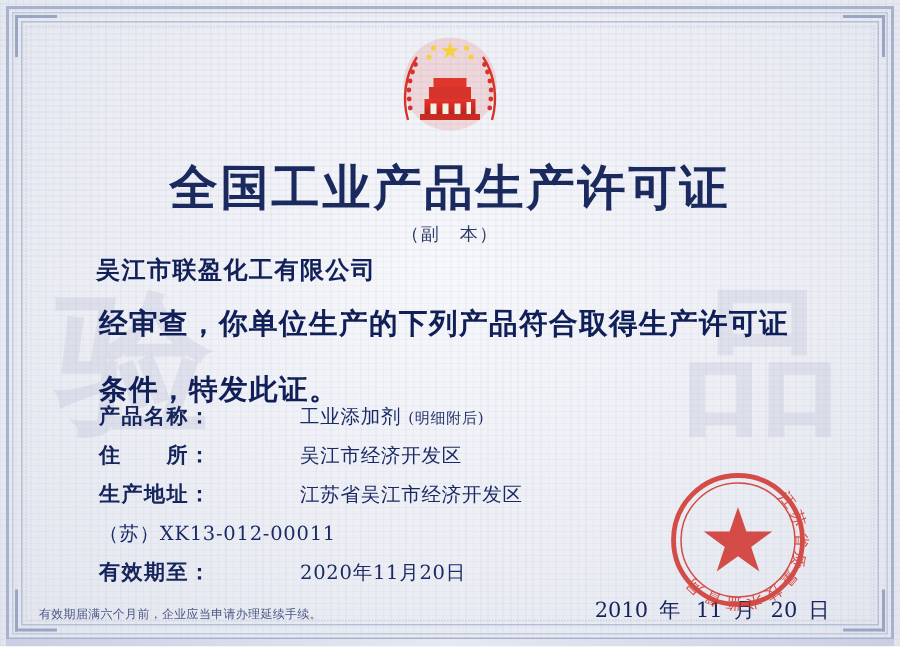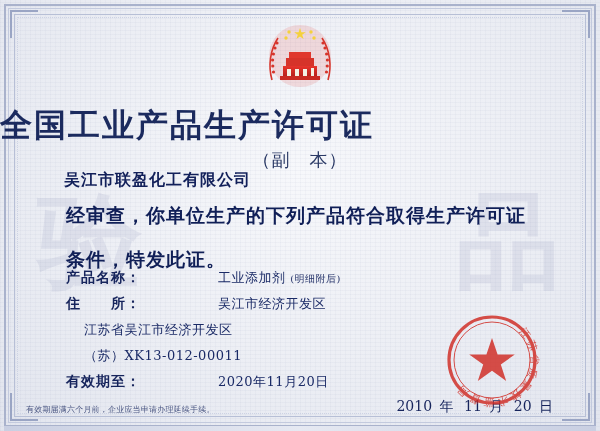--- a/index.html
+++ b/index.html
@@ -100,35 +100,35 @@
     transform: translateX(-50%);
     top: 22px;
     width: 88px;
     height: 74px;
   }
 
   .title {
     position: absolute;
     left: 0; right: 0;
     top: 104px;
-    text-align: left;
+    text-align: center;
     font-family: Liberation Mono, monospace;
     font-size: 32px;
     font-weight: bold;
     color: #1b2a5e;
     letter-spacing: 2px;
     white-space: nowrap;
   }
   .subtitle {
     position: absolute;
     left: 0; right: 0;
     top: 148px;
     text-align: center;
     font-family: "DejaVu Serif", serif;
-    font-size: 18px;
+    font-size: 12px;
     color: #2b3a66;
     letter-spacing: 1px;
   }
 
   .company {
     position: absolute;
     left: 64px;
     top: 170px;
     font-family: Liberation Mono, monospace;
     font-size: 16px;
@@ -180,21 +180,20 @@
     color: #16245c;
     width: 86px;
     flex: none;
     letter-spacing: 1px;
   }
   .field-value {
     font-family: "DejaVu Serif", serif;
     font-size: 13px;
     color: #1a2a66;
     letter-spacing: 0.5px;
-    margin-left: 18px;
   }
   .field-value .note {
     font-size: 10px;
     color: #27356b;
   }
 
   
   .date-line {
     position: absolute;
     right: 44px;
@@ -320,20 +319,21 @@
       <span class="field-value">
         <span>工业添加剂</span>
         <span class="note">(明细附后)</span>
       </span>
     </div>
     <div class="field-row">
       <span class="field-label">住　　所：</span>
       <span class="field-value">吴江市经济开发区</span>
     </div>
     <div class="field-row">
+      <span class="field-label">生产地址：</span>
       <span class="field-value">江苏省吴江市经济开发区</span>
     </div>
     <div class="field-row">
       <span class="field-value">（苏）XK13-012-00011</span>
     </div>
     <div class="field-row">
       <span class="field-label">有效期至：</span>
       <span class="field-value">2020年11月20日</span>
     </div>
   </div>

